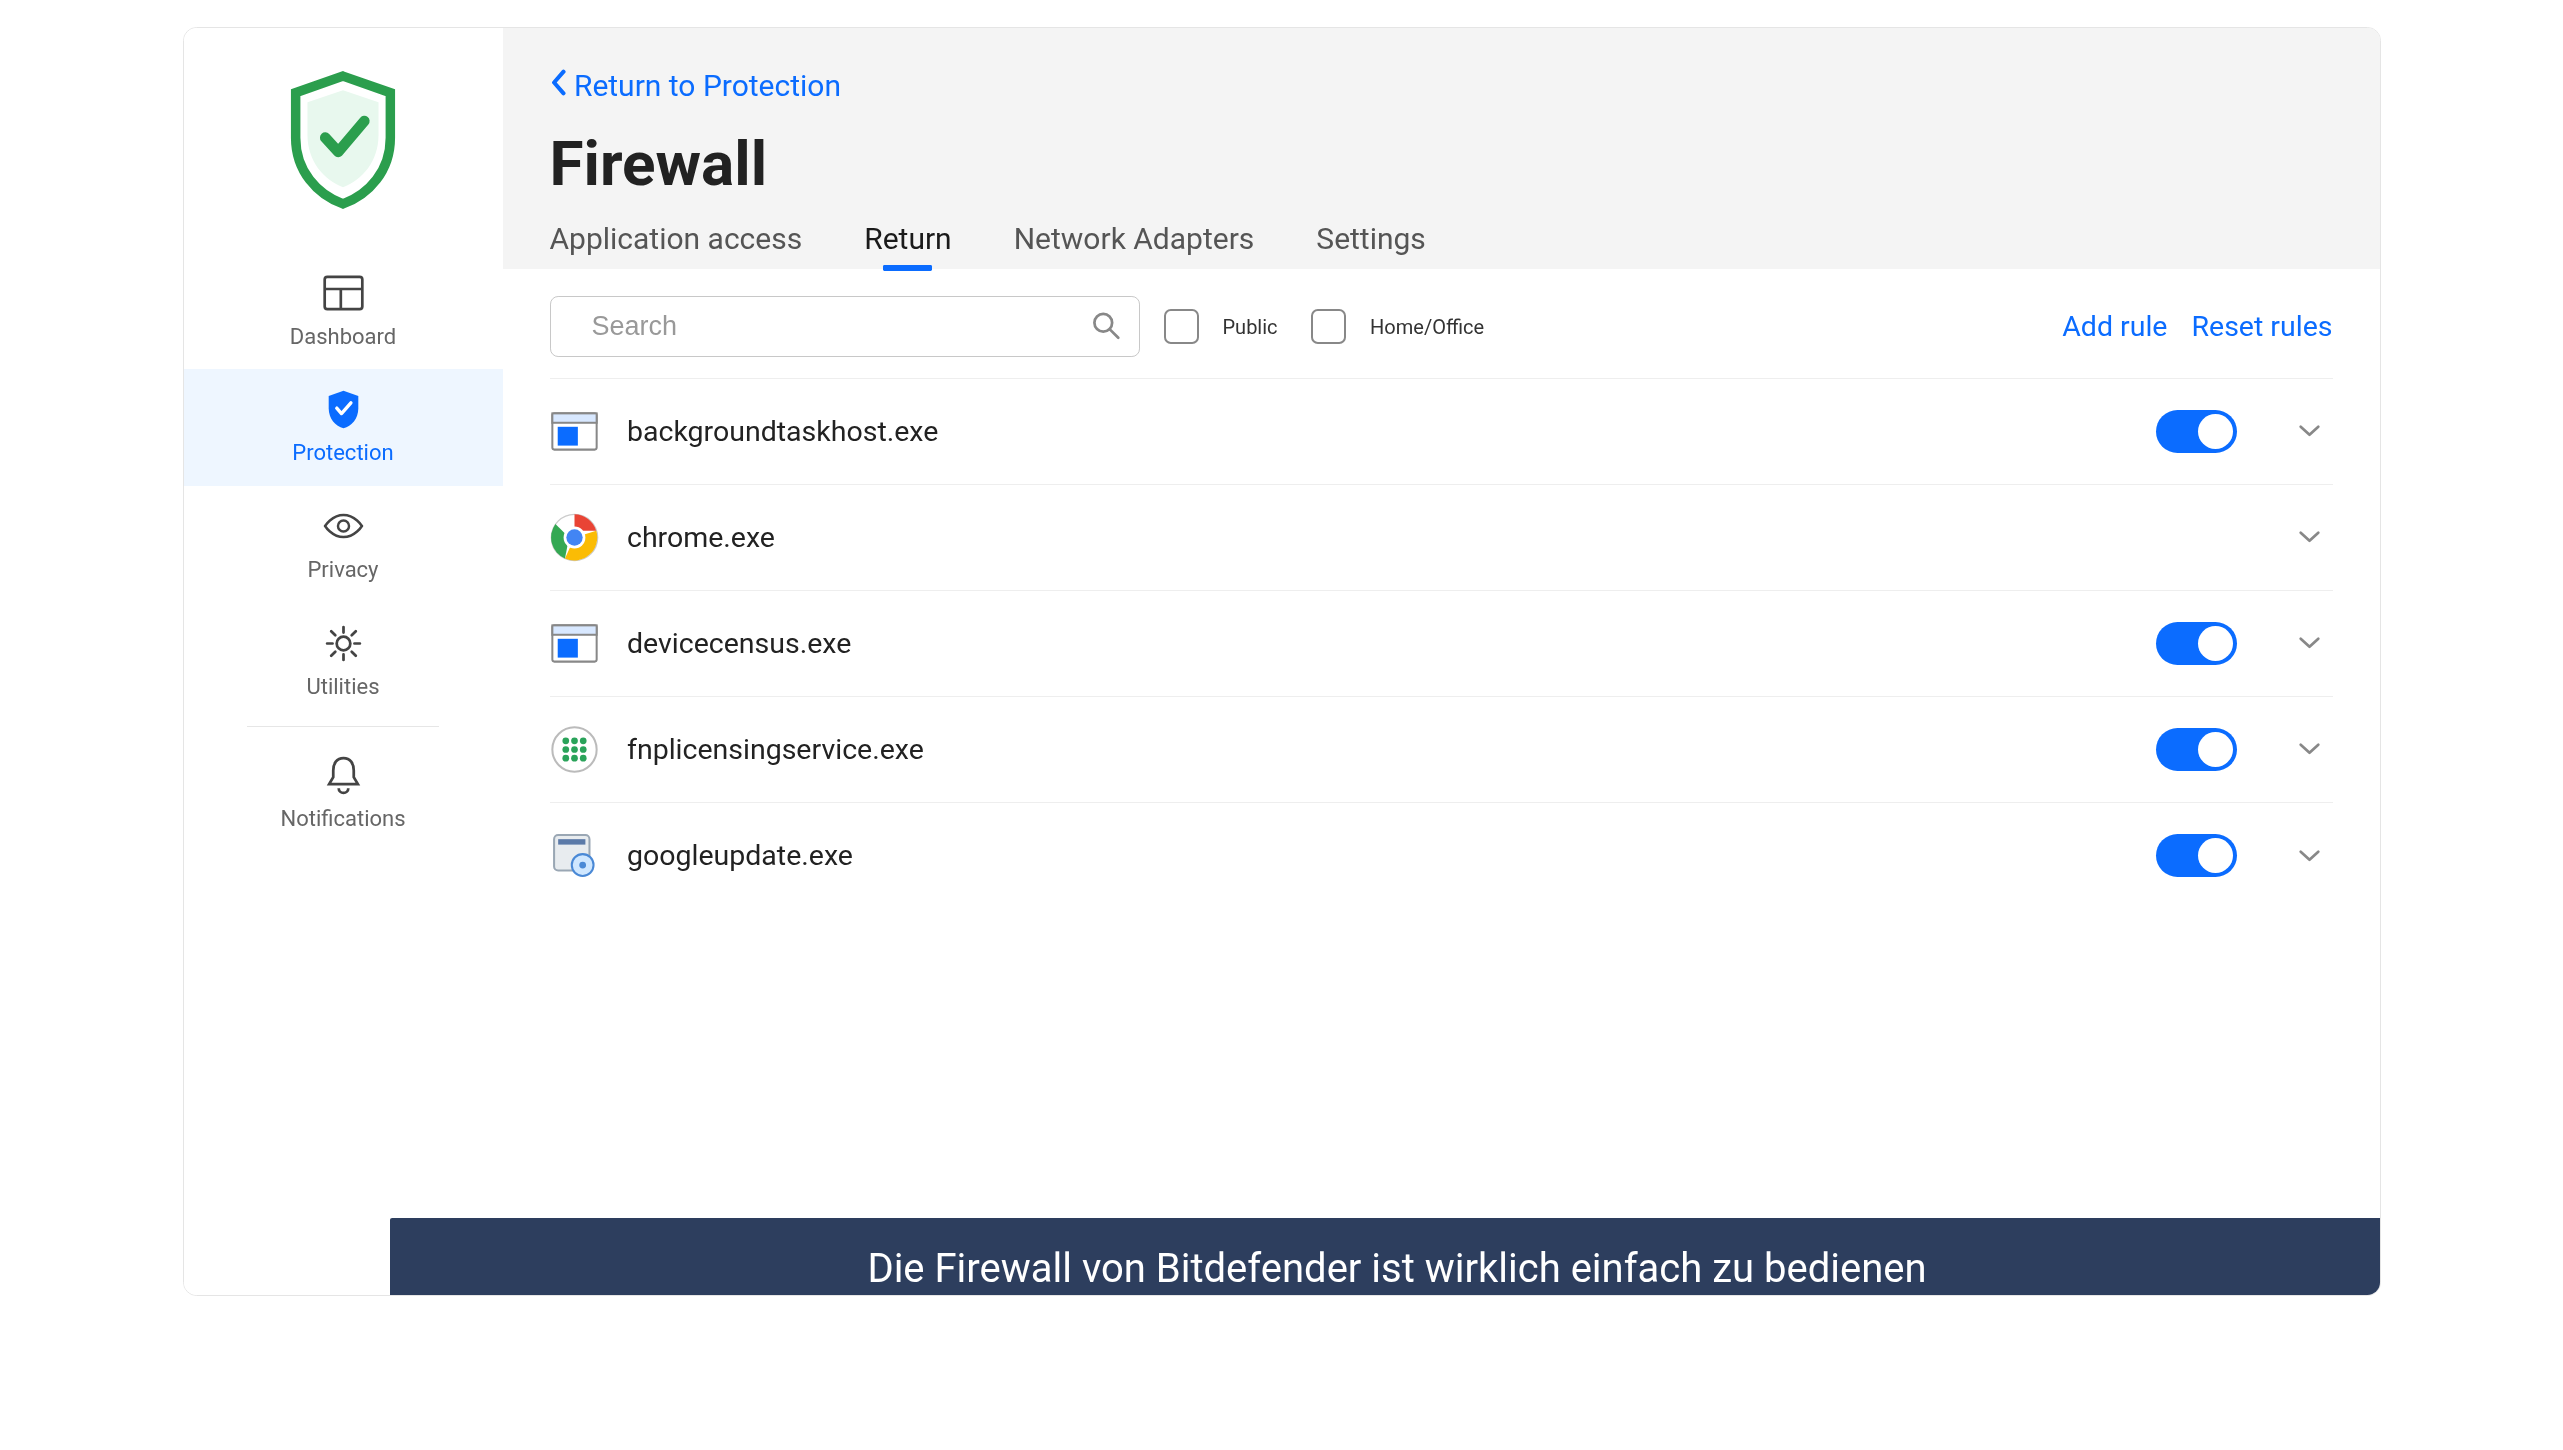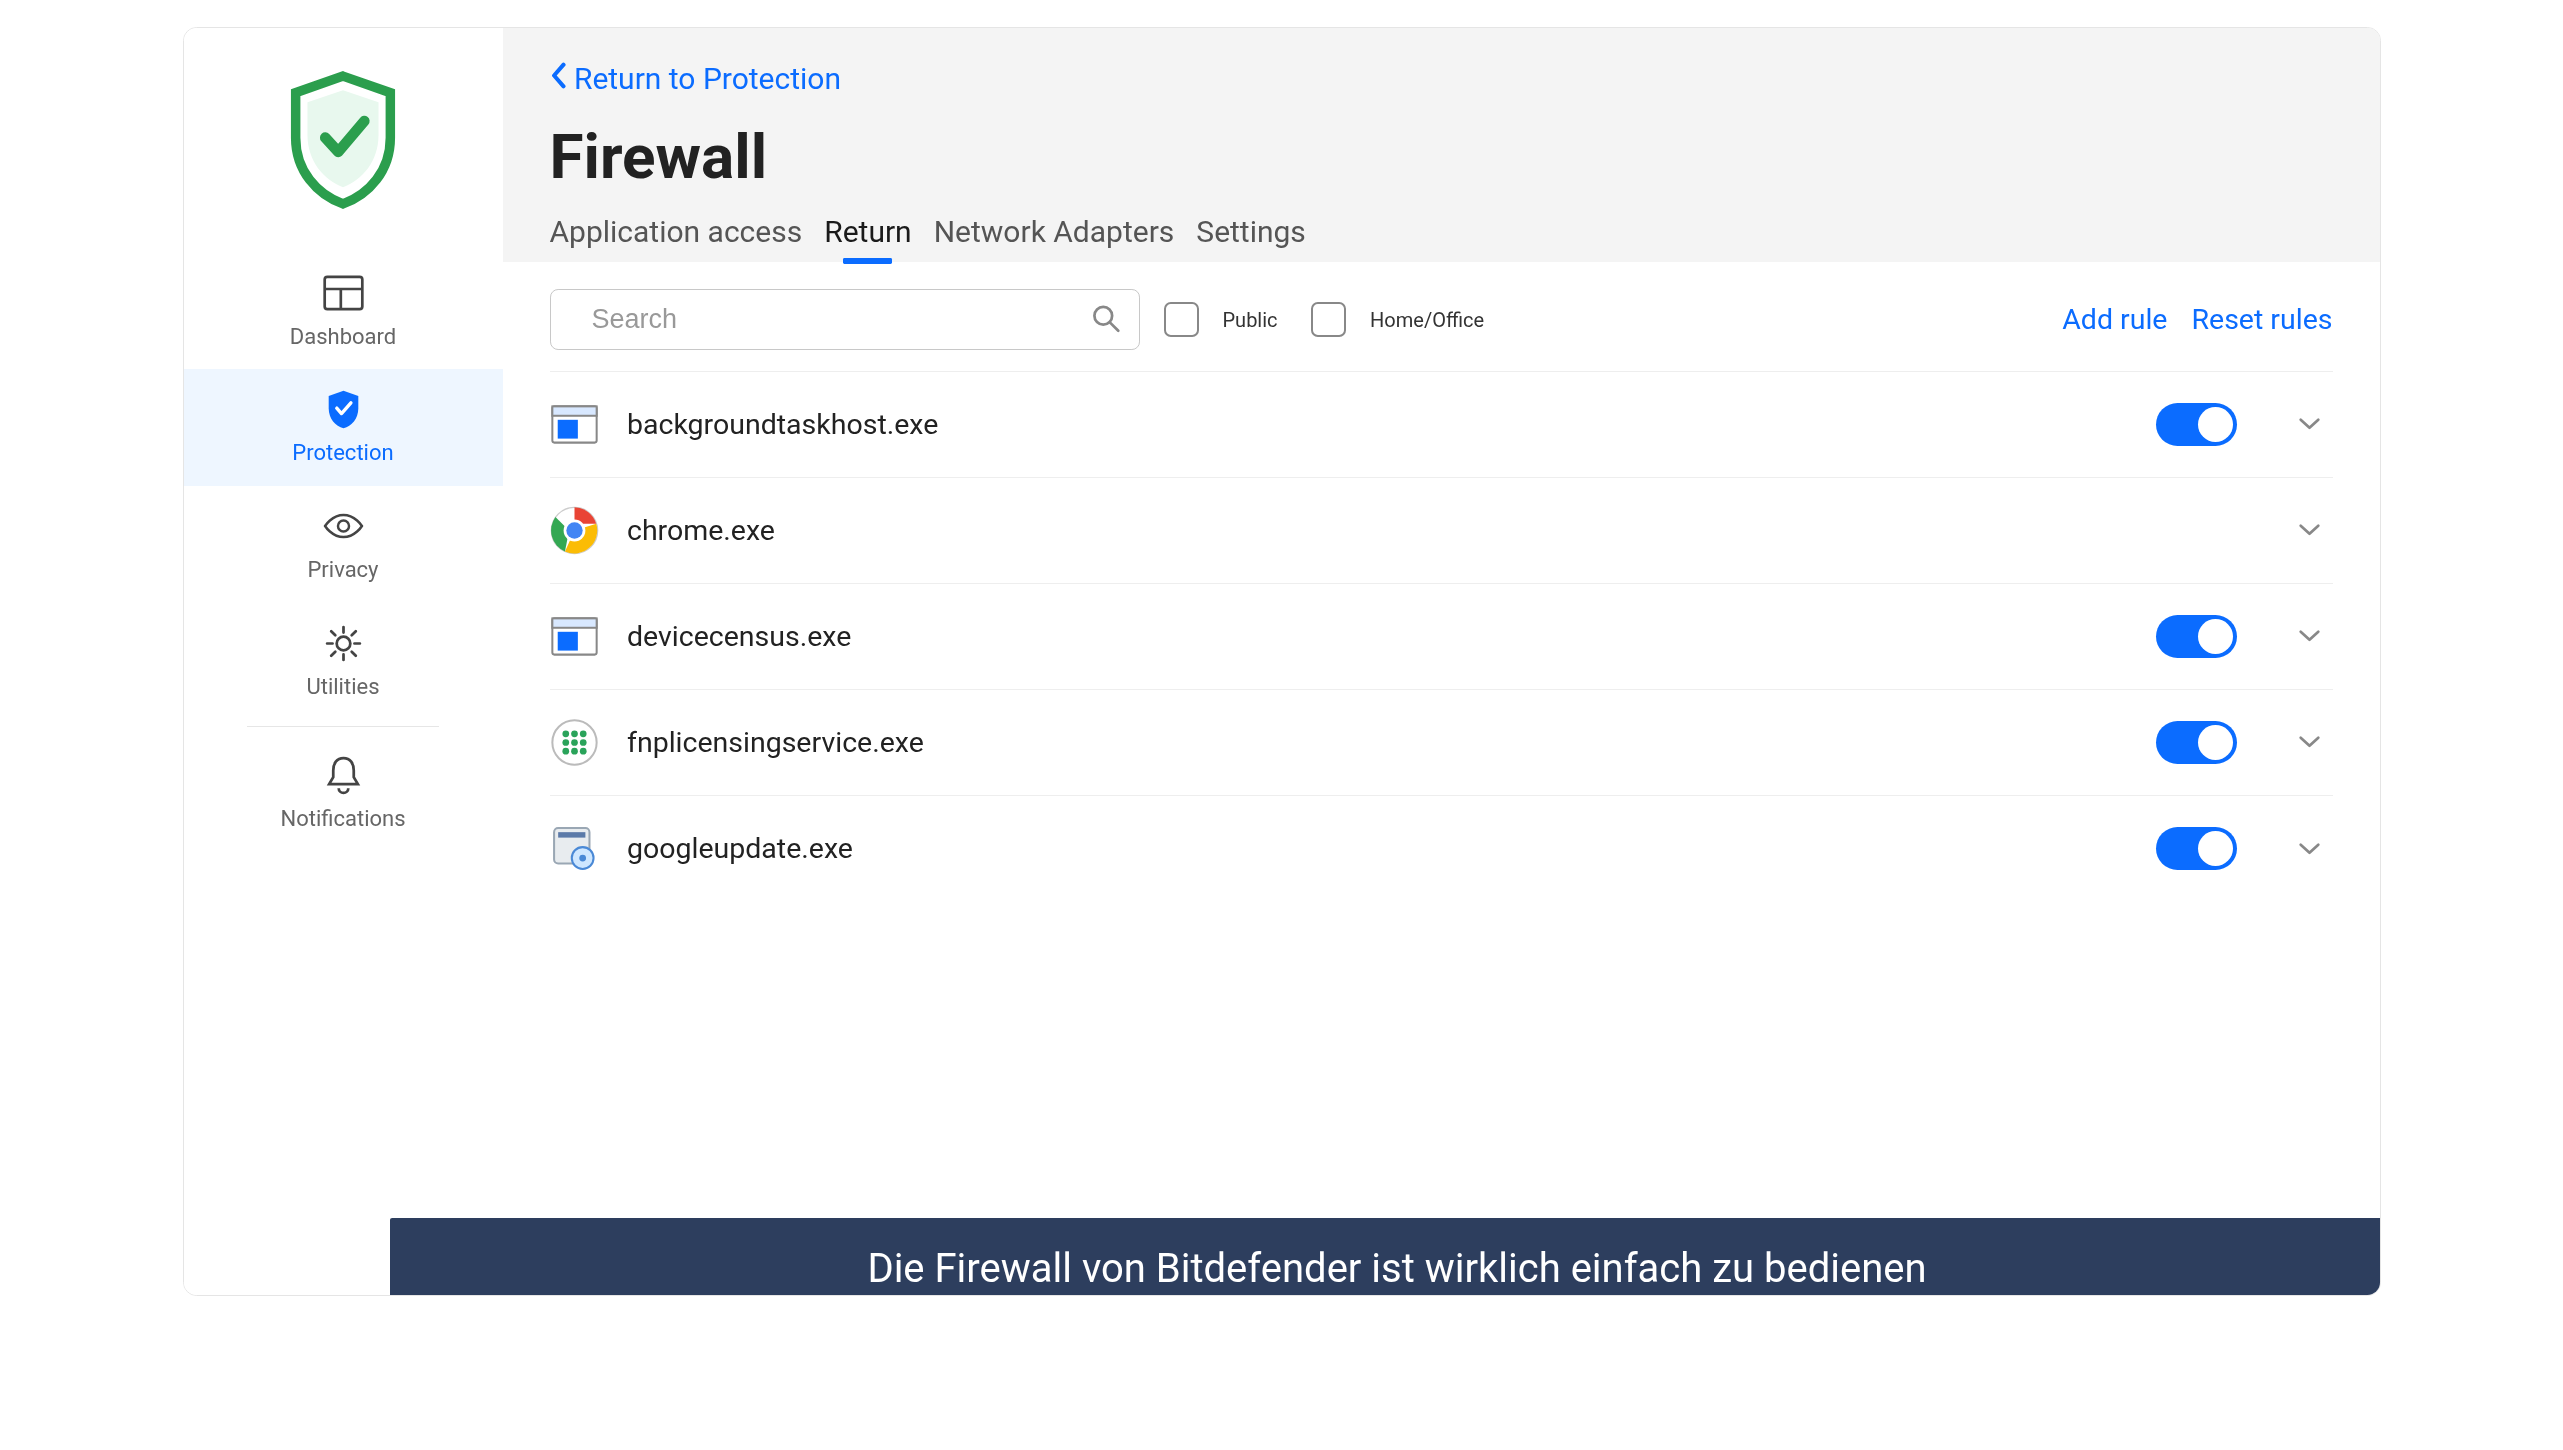--- a/index.html
+++ b/index.html
@@ -83,30 +83,31 @@
     padding: 33px 47px 0 47px;
   }
   .back-link {
     display: flex;
     align-items: center;
     gap: 6.8px;
     color: #0b6cff;
     font-size: 30px;
     cursor: pointer;
     margin-bottom: 24.4px;
+    margin-top: 7px;
   }
   .page-title {
     font-size: 62px;
     font-weight: 700;
     color: #222;
     margin-bottom: 20.4px;
   }
   .tab-row {
     display: flex;
-    gap: 22px;
+    gap: 62px;
     font-size: 30px;
     color: #555;
   }
   .tab {
     padding-bottom: 13.6px;
     cursor: pointer;
     position: relative;
   }
   .tab.active {
     color: #1a1a1a;

